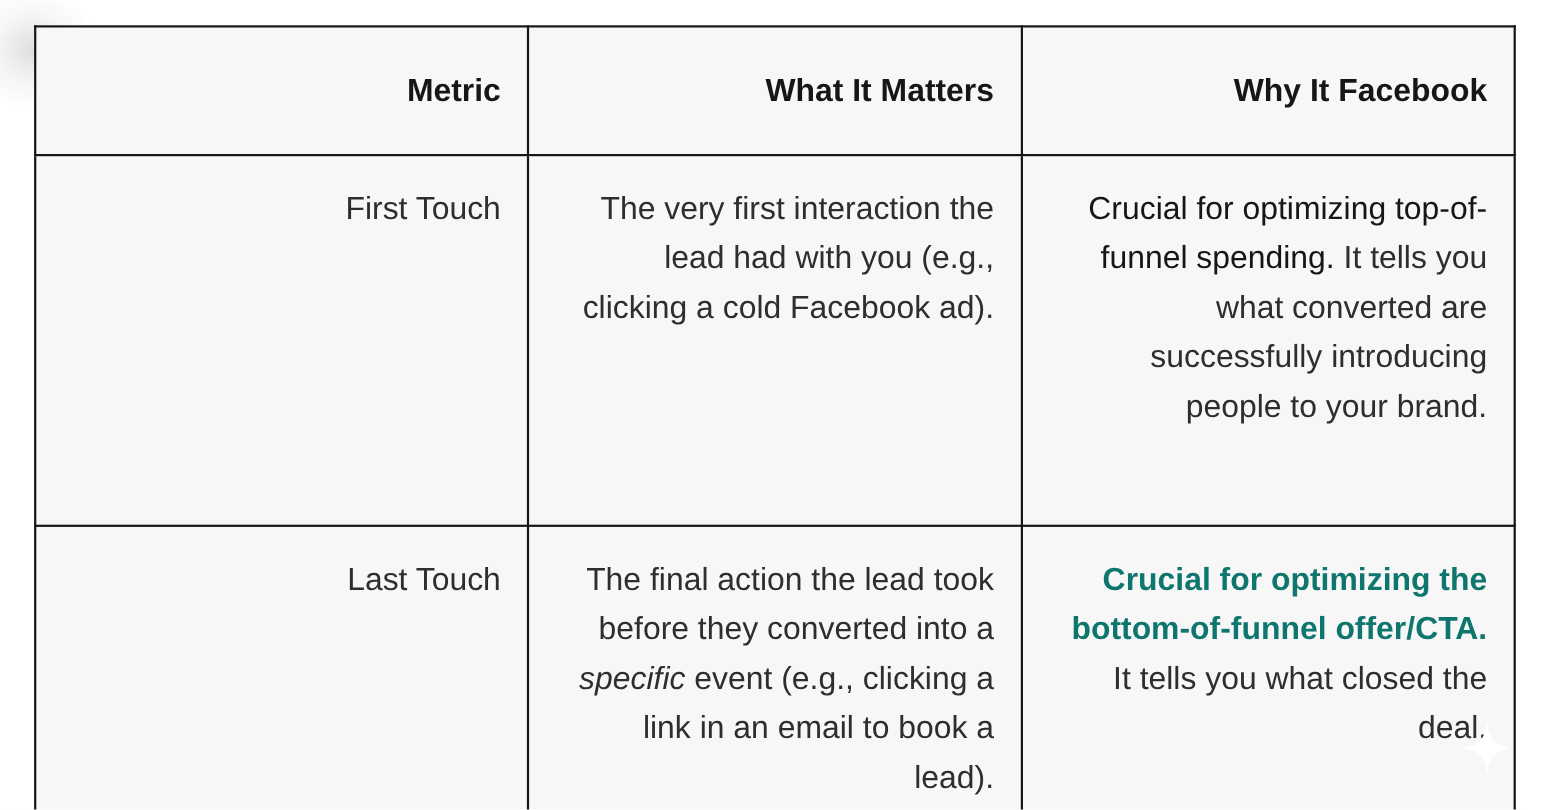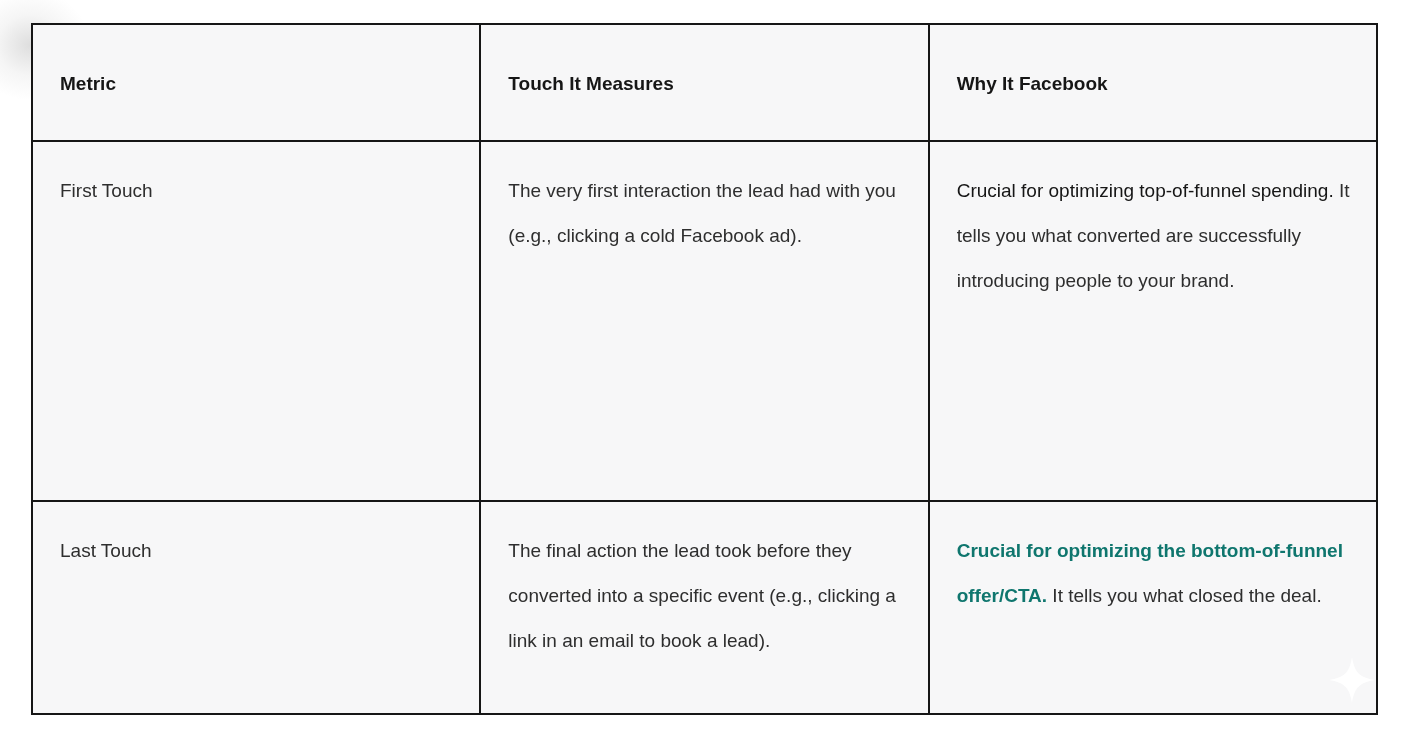--- a/index.html
+++ b/index.html
@@ -21,23 +21,23 @@
     left: 31px; top: 23px;
     width: 1347px; height: 692px;
     border-collapse: collapse;
     table-layout: fixed;
     background: #f7f7f8;
   }
   table.metrics col { width: 33.33%; }
   table.metrics th, table.metrics td {
     border: 2px solid #161616;
     vertical-align: top;
-    text-align: left;
+    text-align: right;
     padding: 26px 24px 20px 27px;
-    font-size: 19px;
+    font-size: 29px;
     line-height: 45px;
     color: #2e2e2e;
     font-weight: 400;
     margin-left: 43px;
   }
   table.metrics th {
     padding-top: 36px;
     font-weight: 700;
     color: #161616;
   }
@@ -59,33 +59,33 @@
 
 <table class="metrics">
   <colgroup>
       <col>
       <col>
       <col>
     </colgroup>
   <thead>
     <tr class="header-row">
       <th>Metric</th>
-      <th>Touch It Measures</th>
+      <th>What It Matters</th>
       <th>Why It Facebook</th>
     </tr>
   </thead>
   <tbody>
     <tr class="row-first">
       <td class="metric-cell">First Touch</td>
       <td><span>The very first interaction the lead had with you (e.g., clicking a cold Facebook ad).</span></td>
       <td><span style="font-weight: 400; color: rgb(22, 22, 22);">Crucial for optimizing top-of-funnel spending.</span><span> It tells you what converted are successfully introducing people to your brand.</span></td>
     </tr>
     <tr class="row-last">
       <td class="metric-cell">Last Touch</td>
-      <td><span>The final action the lead took before they converted into a </span><span style="">specific</span><span> event (e.g., clicking a link in an email to book a lead).</span></td>
+      <td><span>The final action the lead took before they converted into a </span><span style="font-style: italic;">specific</span><span> event (e.g., clicking a link in an email to book a lead).</span></td>
       <td><span style="font-weight: 700; color: #0f766e;">Crucial for optimizing the bottom-of-funnel offer/CTA.</span><span> It tells you what closed the deal.</span></td>
     </tr>
   </tbody>
 </table>
 
 <svg class="sparkle" viewBox="0 0 100 100" aria-hidden="true">
   <path d="M50 2 C55 34 66 45 98 50 C66 55 55 66 50 98 C45 66 34 55 2 50 C34 45 45 34 50 2 Z" fill="#ffffff"></path>
 </svg>
 
 </body></html>

